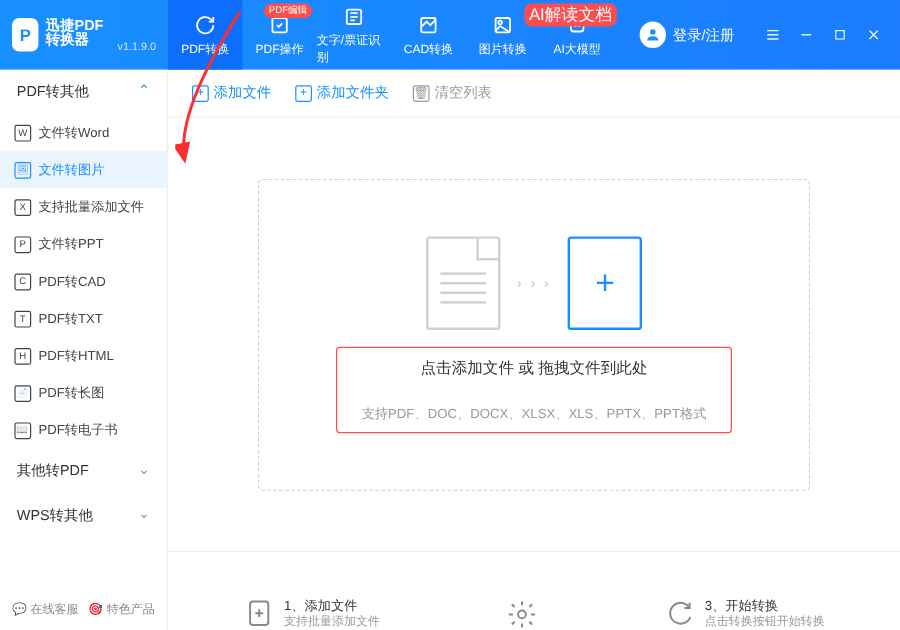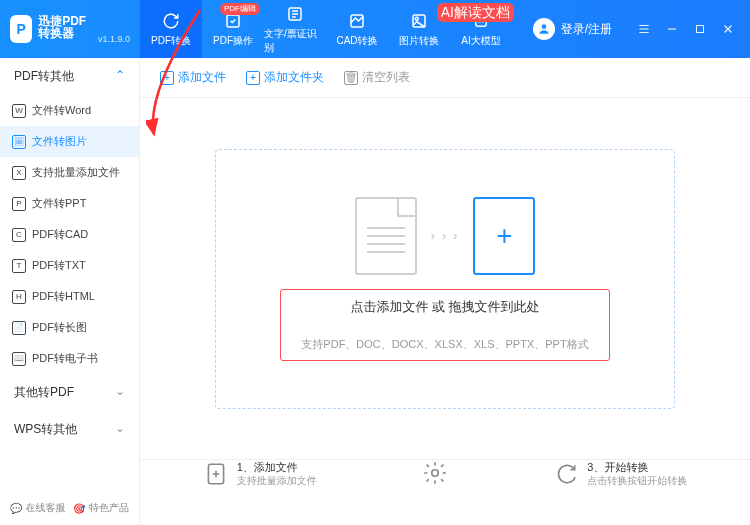--- a/index.html
+++ b/index.html
@@ -39,21 +39,21 @@
 .icons-row{display:flex;align-items:center;gap:14px}
 .doc-ico{width:62px;height:78px;border:2px solid #d0d0d0;border-radius:3px;position:relative}
 .doc-ico::before{content:"";position:absolute;top:0;right:0;width:16px;height:16px;background:#fff;border-left:2px solid #d0d0d0;border-bottom:2px solid #d0d0d0}
 .doc-lines{position:absolute;top:28px;left:10px;right:10px}
 .doc-lines div{height:2px;background:#d0d0d0;margin-bottom:6px}
 .dots{color:#c0c0c0;letter-spacing:2px;font-size:12px}
 .plus-ico{width:62px;height:78px;border:2px solid #1890ff;border-radius:3px;display:flex;align-items:center;justify-content:center;color:#1890ff;font-size:28px;font-weight:200}
 .hint-box{border:1.5px solid #ff4d4f;border-radius:3px;padding:8px 20px;text-align:center}
 .hint1{font-size:13px;color:#333;margin-bottom:21px}
 .hint2{font-size:11px;color:#999}
-.steps{height:66px;border-top:1px solid #eee;display:flex;align-items:flex-start;justify-content:space-around;padding:0 10px}
+.steps{height:66px;border-top:1px solid #eee;display:flex;align-items:flex-end;justify-content:space-around;padding:0 10px}
 .step{display:flex;align-items:center;gap:8px}
 .step-ico{width:26px;height:26px;color:#888}
 .step-txt{display:flex;flex-direction:column;line-height:1.3}
 .step-t{font-size:11px;color:#333}
 .step-s{font-size:10px;color:#999}
 .arrow{position:absolute;top:4px;left:146px;pointer-events:none;z-index:5}
 svg{display:block}
 </style>
 </head>
 <body>

